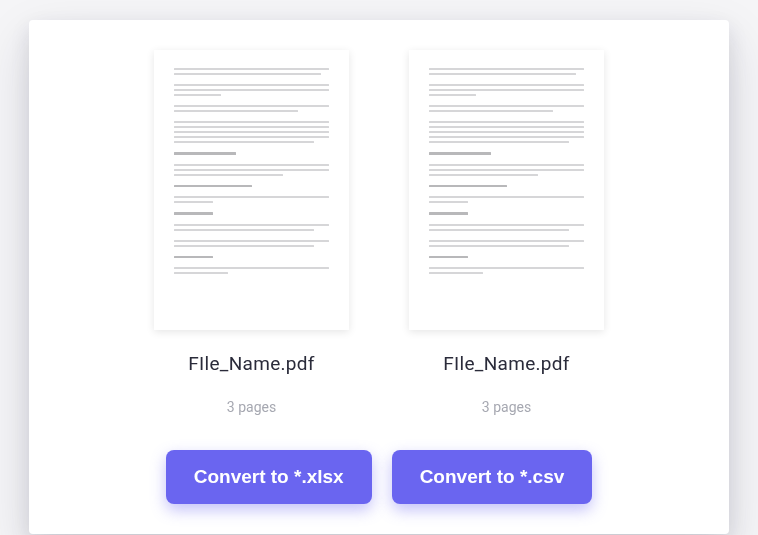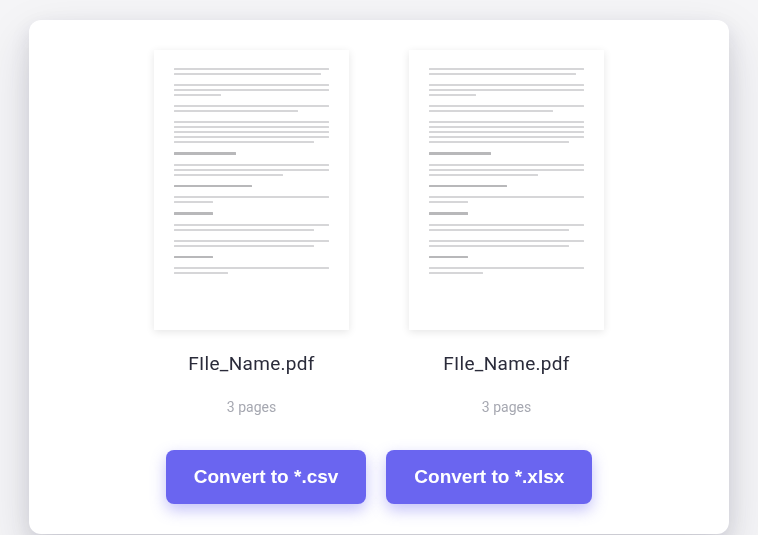--- a/index.html
+++ b/index.html
@@ -8,21 +8,21 @@
       background: #f5f5f7;
       display: flex;
       justify-content: center;
       align-items: center;
       min-height: 535px;
       padding: 20px;
     }
     .card {
       background: #ffffff;
       width: 700px;
-      border-radius: 12px;
+      border-radius: 4px;
       box-shadow: 0 20px 50px rgba(30, 30, 60, 0.15), 0 8px 20px rgba(30, 30, 60, 0.1);
       padding: 30px 40px;
     }
     .previews {
       display: flex;
       justify-content: center;
       gap: 60px;
     }
     .doc {
       display: flex;
@@ -182,16 +182,16 @@
         <div class="line w100"></div>
           <div class="line w35"></div>
       </div>
       <div class="filename">FIle_Name.pdf</div>
       <div class="pages">3 pages</div>
     </div>
 
   </div>
 
   <div class="actions">
+    <button class="btn">Convert to *.xlsx</button>
     <button class="btn">Convert to *.csv</button>
-    <button class="btn">Convert to *.xlsx</button>
   </div>
 </div>
 
 </body></html>

